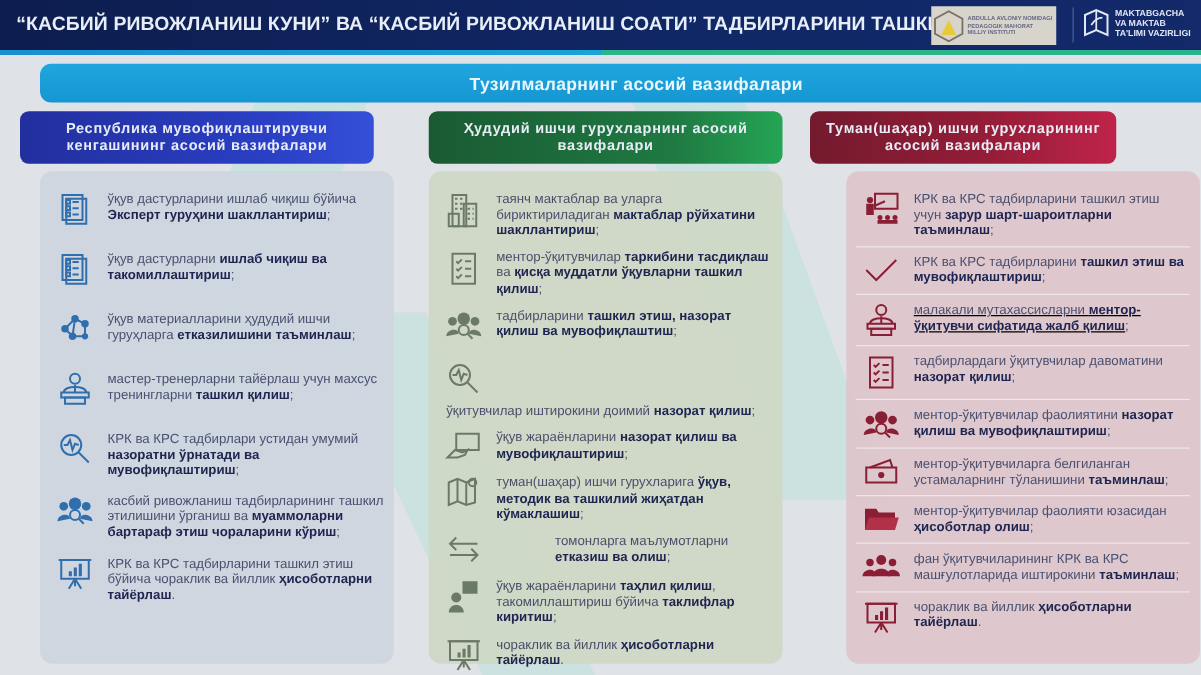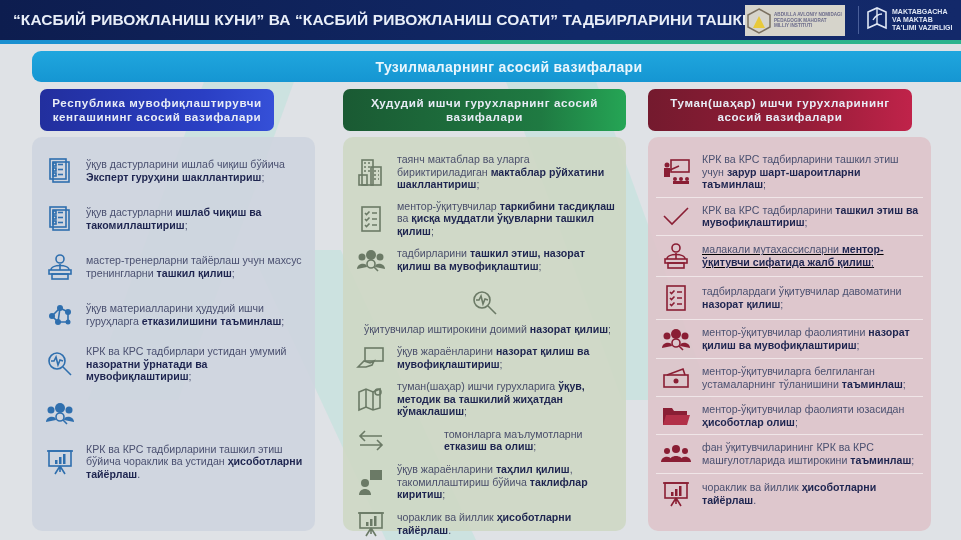--- a/index.html
+++ b/index.html
@@ -60,33 +60,33 @@
     display: flex; align-items: center; justify-content: center;
     color: #e9f6fd; font-size: 14px; font-weight: bold; letter-spacing: 0.3px;
   }
   
   .col-head {
     position: absolute; top: 89px; height: 42px; border-radius: 7px;
     display: flex; align-items: center; justify-content: center; text-align: center;
     color: #e8ecf6; font-size: 11.6px; font-weight: bold; line-height: 14px; letter-spacing: 0.6px;
     padding: 0 10px;
   }
-  .col-head.blue { left: 40px; width: 234px; background: linear-gradient(90deg, #222f9e 0%, #2a3fc4 70%, #3550d8 100%); }
+  .col-head.blue { left: 16px; width: 283px; background: linear-gradient(90deg, #222f9e 0%, #2a3fc4 70%, #3550d8 100%); }
   .col-head.green { left: 343px; width: 283px; background: linear-gradient(90deg, #1a5a33 0%, #1f7a42 70%, #25a555 100%); }
-  .col-head.red { left: 648px; width: 264px; background: linear-gradient(90deg, #741a2e 0%, #961d38 60%, #c0234a 100%); }
+  .col-head.red { left: 648px; width: 245px; background: linear-gradient(90deg, #741a2e 0%, #961d38 60%, #c0234a 100%); }
   
   .panel {
     position: absolute; top: 137px; height: 394px; border-radius: 10px;
     padding: 6px 8px 6px 8px;
   }
   .panel.blue { left: 32px; width: 283px; background: rgba(206, 211, 222, 0.85); }
   .panel.green { left: 343px; width: 283px; background: rgba(206, 216, 196, 0.9); }
-  .panel.red { left: 648px; width: 283px; background: rgba(222, 196, 202, 0.9); }
+  .panel.red { left: 677px; width: 283px; background: rgba(222, 196, 202, 0.9); }
   .item {
-    display: flex; align-items: center; position: relative;
+    display: flex; align-items: flex-start; position: relative;
   }
   .item .icon {
     width: 40px; flex: 0 0 40px; display: flex; justify-content: center; align-items: center;
   }
   .item .text {
     font-size: 10.6px; line-height: 12.6px; color: #4a5070; padding-left: 6px;
   }
   .item .text b { color: #1e2550; font-weight: bold; }
   .panel.green .item .text { color: #4a4f6b; }
   .panel.red .item { border-bottom: 1px solid rgba(255,255,255,0.55); }
@@ -167,42 +167,42 @@
           <rect x="6" y="12" width="3" height="3" stroke="#2f6fae" fill="none" stroke-width="1.6"></rect>
           <line x1="11" y1="13.5" x2="16" y2="13.5" stroke="#2f6fae" fill="none" stroke-width="1.6"></line>
           <rect x="6" y="17" width="3" height="3" stroke="#2f6fae" fill="none" stroke-width="1.6"></rect>
           <line x1="11" y1="18.5" x2="16" y2="18.5" stroke="#2f6fae" fill="none" stroke-width="1.6"></line>
         </svg>
       </span>
       <div class="text"><span>ўқув дастурларни </span><b>ишлаб чиқиш ва такомиллаштириш</b><span>;</span></div>
     </div>
     <div class="item" style="margin-top: 12px; min-height: 36px;">
       <span class="icon">
-        <svg width="30" height="28" viewBox="0 0 30 28">
-          <circle cx="15" cy="6" r="4" stroke="#2f6fae" fill="none" stroke-width="1.6"></circle>
-          <path d="M6 17 C6 11 24 11 24 17" stroke="#2f6fae" fill="none" stroke-width="1.6"></path>
-          <rect x="4" y="17" width="22" height="4" stroke="#2f6fae" fill="none" stroke-width="1.6"></rect>
-          <rect x="7" y="21" width="16" height="5" stroke="#2f6fae" fill="none" stroke-width="1.6"></rect>
-          <line x1="15" y1="11" x2="15" y2="17" stroke="#2f6fae" fill="none" stroke-width="1.6"></line>
-        </svg>
-      </span>
-      <div class="text"><span>мастер-тренерларни тайёрлаш учун махсус тренингларни </span><b>ташкил қилиш</b><span>;</span></div>
-    </div>
-    <div class="item" style="margin-top: 12px; min-height: 36px;">
-      <span class="icon">
         <svg width="28" height="26" viewBox="0 0 28 26">
           <circle cx="6" cy="14" r="3" fill="#2f6fae"></circle>
           <circle cx="14" cy="6" r="3" fill="#2f6fae"></circle>
           <circle cx="22" cy="10" r="3" fill="#2f6fae"></circle>
           <circle cx="12" cy="20" r="3" fill="#2f6fae"></circle>
           <circle cx="22" cy="20" r="2.5" fill="#2f6fae"></circle>
           <path d="M6 14 L14 6 L22 10 L22 20 L12 20 L6 14 M14 6 L12 20" stroke="#2f6fae" fill="none" stroke-width="1.6"></path>
         </svg>
       </span>
       <div class="text"><span>ўқув материалларини ҳудудий ишчи гуруҳларга </span><b>етказилишини таъминлаш</b><span>;</span></div>
+    </div>
+    <div class="item" style="margin-top: 12px; min-height: 36px;">
+      <span class="icon">
+        <svg width="30" height="28" viewBox="0 0 30 28">
+          <circle cx="15" cy="6" r="4" stroke="#2f6fae" fill="none" stroke-width="1.6"></circle>
+          <path d="M6 17 C6 11 24 11 24 17" stroke="#2f6fae" fill="none" stroke-width="1.6"></path>
+          <rect x="4" y="17" width="22" height="4" stroke="#2f6fae" fill="none" stroke-width="1.6"></rect>
+          <rect x="7" y="21" width="16" height="5" stroke="#2f6fae" fill="none" stroke-width="1.6"></rect>
+          <line x1="15" y1="11" x2="15" y2="17" stroke="#2f6fae" fill="none" stroke-width="1.6"></line>
+        </svg>
+      </span>
+      <div class="text"><span>мастер-тренерларни тайёрлаш учун махсус тренингларни </span><b>ташкил қилиш</b><span>;</span></div>
     </div>
     <div class="item" style="margin-top: 12px; min-height: 36px;">
       <span class="icon">
         <svg width="28" height="28" viewBox="0 0 28 28">
           <circle cx="11" cy="11" r="8" stroke="#2f6fae" fill="none" stroke-width="1.6"></circle>
           <line x1="17" y1="17" x2="25" y2="25" stroke="#2f6fae" fill="none" stroke-width="1.6"></line>
           <path d="M5 11 L8 11 L10 7 L12 15 L14 10 L17 11" stroke="#2f6fae" fill="none" stroke-width="1.6"></path>
         </svg>
       </span>
       <div class="text"><span>КРК ва КРС тадбирлари устидан умумий </span><b>назоратни ўрнатади ва мувофиқлаштириш</b><span>;</span></div>
@@ -212,33 +212,34 @@
         <svg width="32" height="26" viewBox="0 0 32 26">
           <circle cx="16" cy="8" r="5" fill="#2f6fae"></circle>
           <circle cx="7" cy="10" r="3.5" fill="#2f6fae"></circle>
           <circle cx="25" cy="10" r="3.5" fill="#2f6fae"></circle>
           <path d="M2 22 C2 16 12 15 12 20" fill="#2f6fae"></path>
           <path d="M30 22 C30 16 20 15 20 20" fill="#2f6fae"></path>
           <circle cx="16" cy="17" r="4" stroke="#2f6fae" fill="none" stroke-width="1.6"></circle>
           <line x1="19" y1="20" x2="23" y2="24" stroke="#2f6fae" fill="none" stroke-width="1.6"></line>
         </svg>
       </span>
+      <div class="text"><span>касбий ривожланиш тадбирларининг ташкил этилишини ўрганиш ва </span><b>муаммоларни бартараф этиш чораларини кўриш</b><span>;</span></div>
     </div>
     <div class="item" style="margin-top: 12px; min-height: 36px;">
       <span class="icon">
         <svg width="28" height="28" viewBox="0 0 28 28">
           <rect x="3" y="3" width="22" height="15" stroke="#2f6fae" fill="none" stroke-width="1.6"></rect>
           <line x1="1" y1="3" x2="27" y2="3" stroke="#2f6fae" fill="none" stroke-width="1.6"></line>
           <rect x="9" y="12" width="2.5" height="4" fill="#2f6fae"></rect>
           <rect x="13" y="9" width="2.5" height="7" fill="#2f6fae"></rect>
           <rect x="17" y="6" width="2.5" height="10" fill="#2f6fae"></rect>
           <path d="M14 18 L9 26 M14 18 L19 26 M14 18 L14 24" stroke="#2f6fae" fill="none" stroke-width="1.6"></path>
         </svg>
       </span>
-      <div class="text"><span>КРК ва КРС тадбирларини ташкил этиш бўйича чораклик ва устидан </span><b>ҳисоботларни тайёрлаш</b><span>.</span></div>
+      <div class="text"><span>КРК ва КРС тадбирларини ташкил этиш бўйича чораклик ва йиллик </span><b>ҳисоботларни тайёрлаш</b><span>.</span></div>
     </div>
   </div>
 <div class="panel green">
     <div class="item" style="margin-top: 7px; padding: 3px 0px 6px; min-height: 36px;">
       <span class="icon">
         <svg width="28" height="30" viewBox="0 0 28 30">
           <rect x="5" y="3" width="11" height="25" stroke="#6b7a66" fill="none" stroke-width="1.6"></rect>
           <rect x="14" y="10" width="10" height="18" stroke="#6b7a66" fill="none" stroke-width="1.6"></rect>
           <rect x="2" y="18" width="8" height="10" stroke="#6b7a66" fill="none" stroke-width="1.6"></rect>
           <path d="M7 6 h2 M11 6 h2 M7 10 h2 M11 10 h2 M7 14 h2 M11 14 h2 M17 14 h2 M21 14 h1 M17 18 h2 M21 18 h1 M17 22 h2 M21 22 h1" stroke="#6b7a66" fill="none" stroke-width="1.6"></path>

